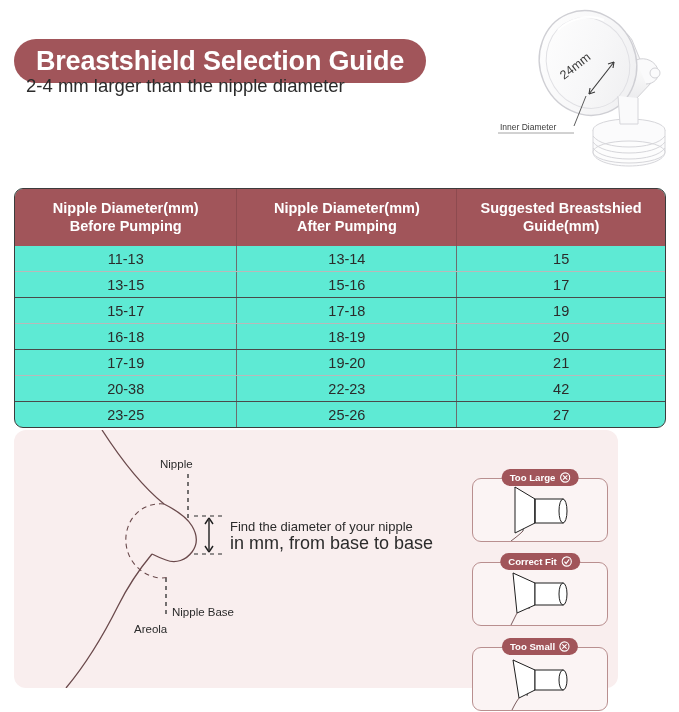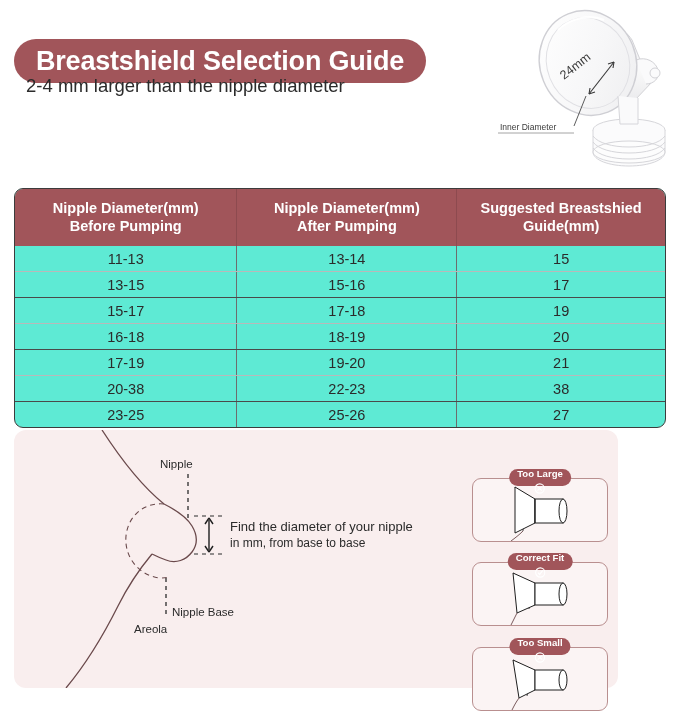--- a/index.html
+++ b/index.html
@@ -96,21 +96,20 @@
   }
   .fit-card.c1{left:472px;top:478px;}
   .fit-card.c2{left:472px;top:562px;}
   .fit-card.c3{left:472px;top:647px;}
   .fit-pill{
     position:absolute;top:-10px;left:50%;transform:translateX(-50%);
     background:#a1555a;color:#fff;border-radius:11px;
     height:17px;padding:0 8px;
     display:flex;align-items:center;gap:4px;
     white-space:nowrap;
-    flex-direction:column;
   }
   .fit-pill .pill-text{font-size:9.6px;font-weight:bold;line-height:1;}
   .fit-pill .pill-icon{display:flex;align-items:center;}
   .fit-art{position:absolute;left:0;top:0;width:134px;height:62px;}
 </style>
 </head>
 <body>
 
 <div class="title-banner">
   <span class="title-text">Breastshield Selection Guide</span>
@@ -211,21 +210,21 @@
         <td>20</td>
       </tr>
       <tr>
         <td>17-19</td>
         <td>19-20</td>
         <td>21</td>
       </tr>
       <tr>
         <td>20-38</td>
         <td>22-23</td>
-        <td>38</td>
+        <td>42</td>
       </tr>
       <tr>
         <td>23-25</td>
         <td>25-26</td>
         <td>27</td>
       </tr>
     </tbody>
   </table>
 </div>
 
@@ -260,21 +259,21 @@
       <g stroke="#1f1f1f" stroke-width="1.4" fill="none">
         <line x1="195" y1="90" x2="195" y2="120"></line>
         <path d="M195 88 L191 94 M195 88 L199 94"></path>
         <path d="M195 122 L191 116 M195 122 L199 116"></path>
       </g>
     </svg>
   </div>
 
   <div style="position:absolute;left:216px;top:88px;width:216px;">
     <div style="font-size:13px;line-height:17px;color:#2b2b2b;">Find the diameter of your nipple</div>
-    <div style="font-size:12px;line-height:17px;color:#2b2b2b;">in mm, from base to base</div>
+    <div style="font-size:18px;line-height:17px;color:#2b2b2b;">in mm, from base to base</div>
   </div>
 </div>
 
 <div class="fit-card c1">
   <div class="fit-pill">
     <span class="pill-text">Too Large</span>
     <span class="pill-icon">
       <svg width="11" height="11" viewBox="0 0 12 12">
         <circle cx="6" cy="6" r="5" fill="none" stroke="#ffffff" stroke-width="1.2"></circle>
         <path d="M3.6 3.6 L8.4 8.4 M8.4 3.6 L3.6 8.4" stroke="#ffffff" stroke-width="1.2"></path>

